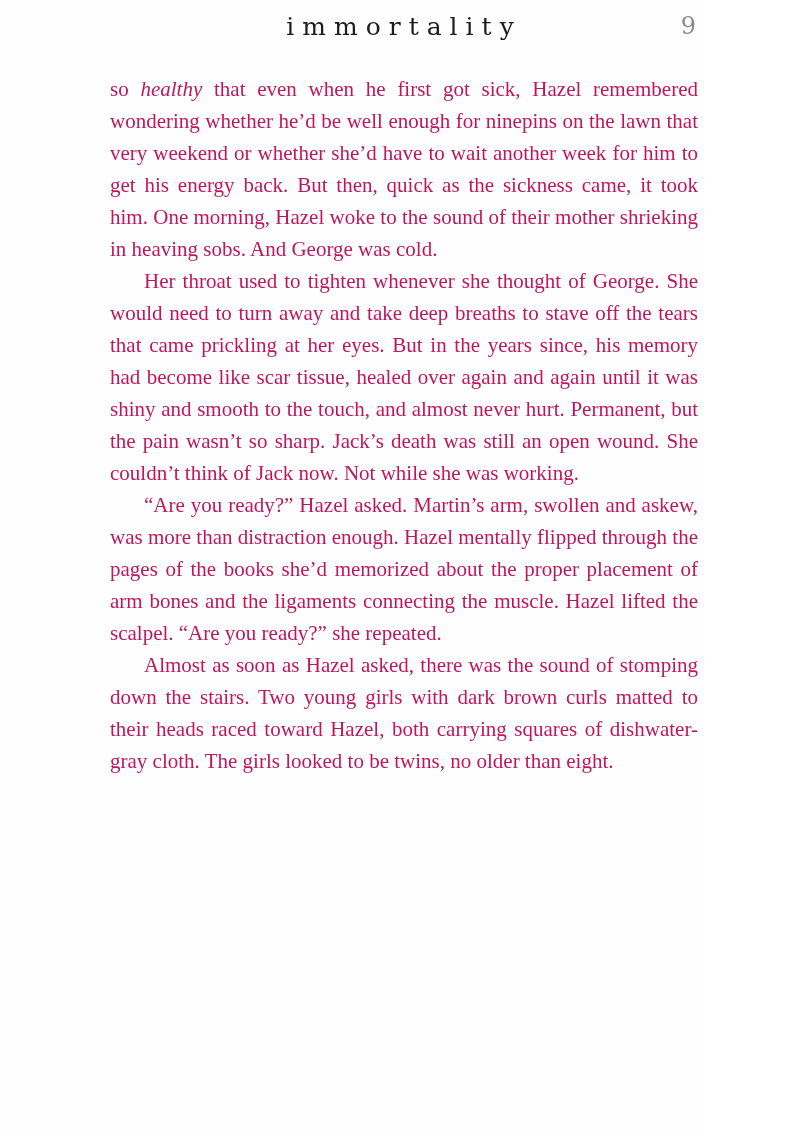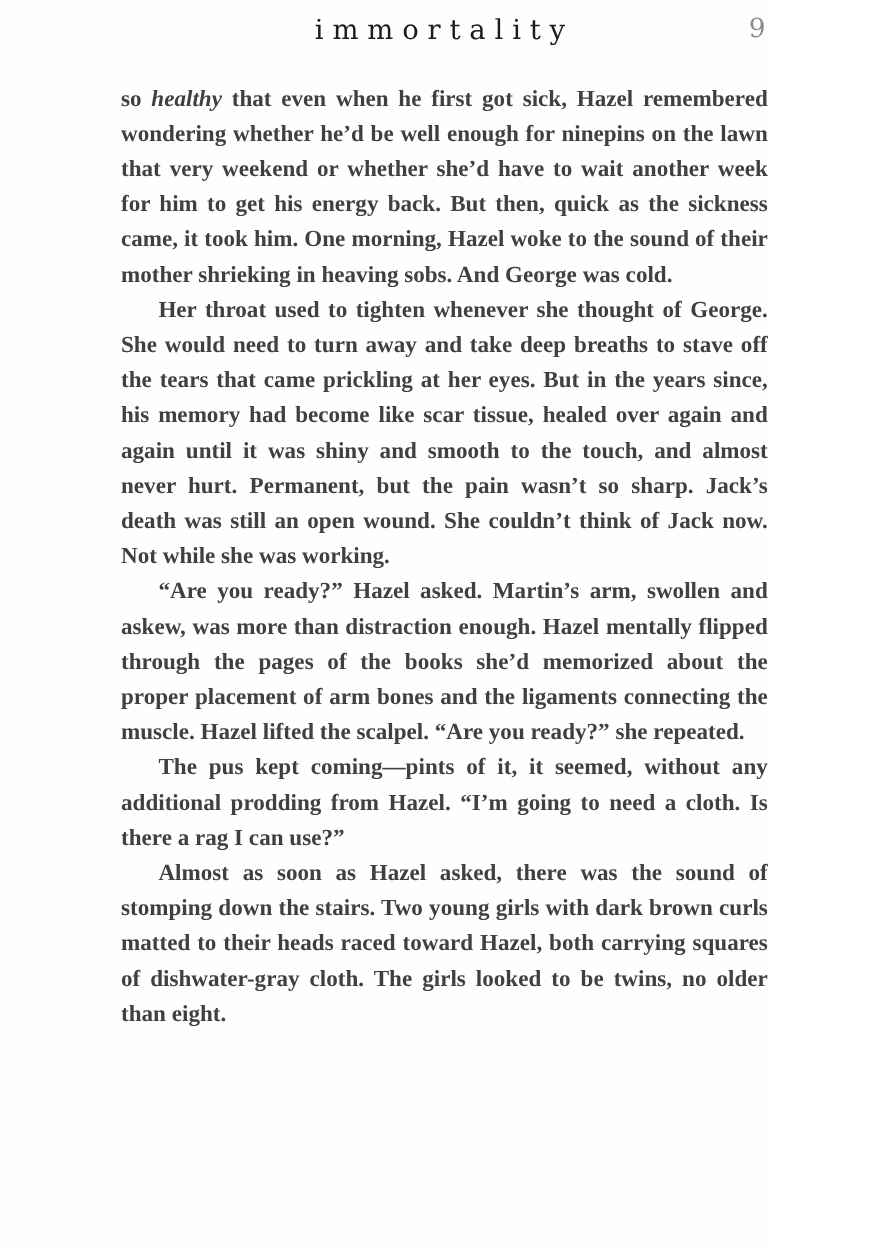--- a/index.html
+++ b/index.html
@@ -42,23 +42,22 @@
     color: #8b8b8d;
   }
   .body-text {
     position: absolute;
     top: 73px;
     left: 110px;
     width: 588px;
     font-family: "Liberation Serif", serif;
     font-size: 21px;
     line-height: 32px;
-    color: #404040;
+    color: #be185d;
     text-align: justify;
-    font-weight: bold;
   }
   .para {
     margin: 0;
   }
   .para.indent {
     text-indent: 34px;
   }
   .seg-italic {
     font-style: italic;
   }
@@ -68,16 +67,15 @@
 
 <div class="page">
   <header class="running-head">
     <span class="running-title">immortality</span>
     <span class="page-number">9</span>
   </header>
   <main class="body-text">
       <p class="para"><span>so </span><span class="seg-italic">healthy</span><span> that even when he first got sick, Hazel remembered wondering whether he’d be well enough for ninepins on the lawn that very weekend or whether she’d have to wait another week for him to get his energy back. But then, quick as the sickness came, it took him. One morning, Hazel woke to the sound of their mother shrieking in heaving sobs. And George was cold.</span></p>
       <p class="para indent"><span>Her throat used to tighten whenever she thought of George. She would need to turn away and take deep breaths to stave off the tears that came prickling at her eyes. But in the years since, his memory had become like scar tissue, healed over again and again until it was shiny and smooth to the touch, and almost never hurt. Permanent, but the pain wasn’t so sharp. Jack’s death was still an open wound. She couldn’t think of Jack now. Not while she was working.</span></p>
       <p class="para indent"><span>“Are you ready?” Hazel asked. Martin’s arm, swollen and askew, was more than distraction enough. Hazel mentally flipped through the pages of the books she’d memorized about the proper placement of arm bones and the ligaments connecting the muscle. Hazel lifted the scalpel. “Are you ready?” she repeated.</span></p>
-      <p class="para indent"><span>The pus kept coming—pints of it, it seemed, without any additional prodding from Hazel. “I’m going to need a cloth. Is there a rag I can use?”</span></p>
       <p class="para indent"><span>Almost as soon as Hazel asked, there was the sound of stomping down the stairs. Two young girls with dark brown curls matted to their heads raced toward Hazel, both carrying squares of dishwater-gray cloth. The girls looked to be twins, no older than eight.</span></p>
     </main>
 </div>
 
 </body></html>

